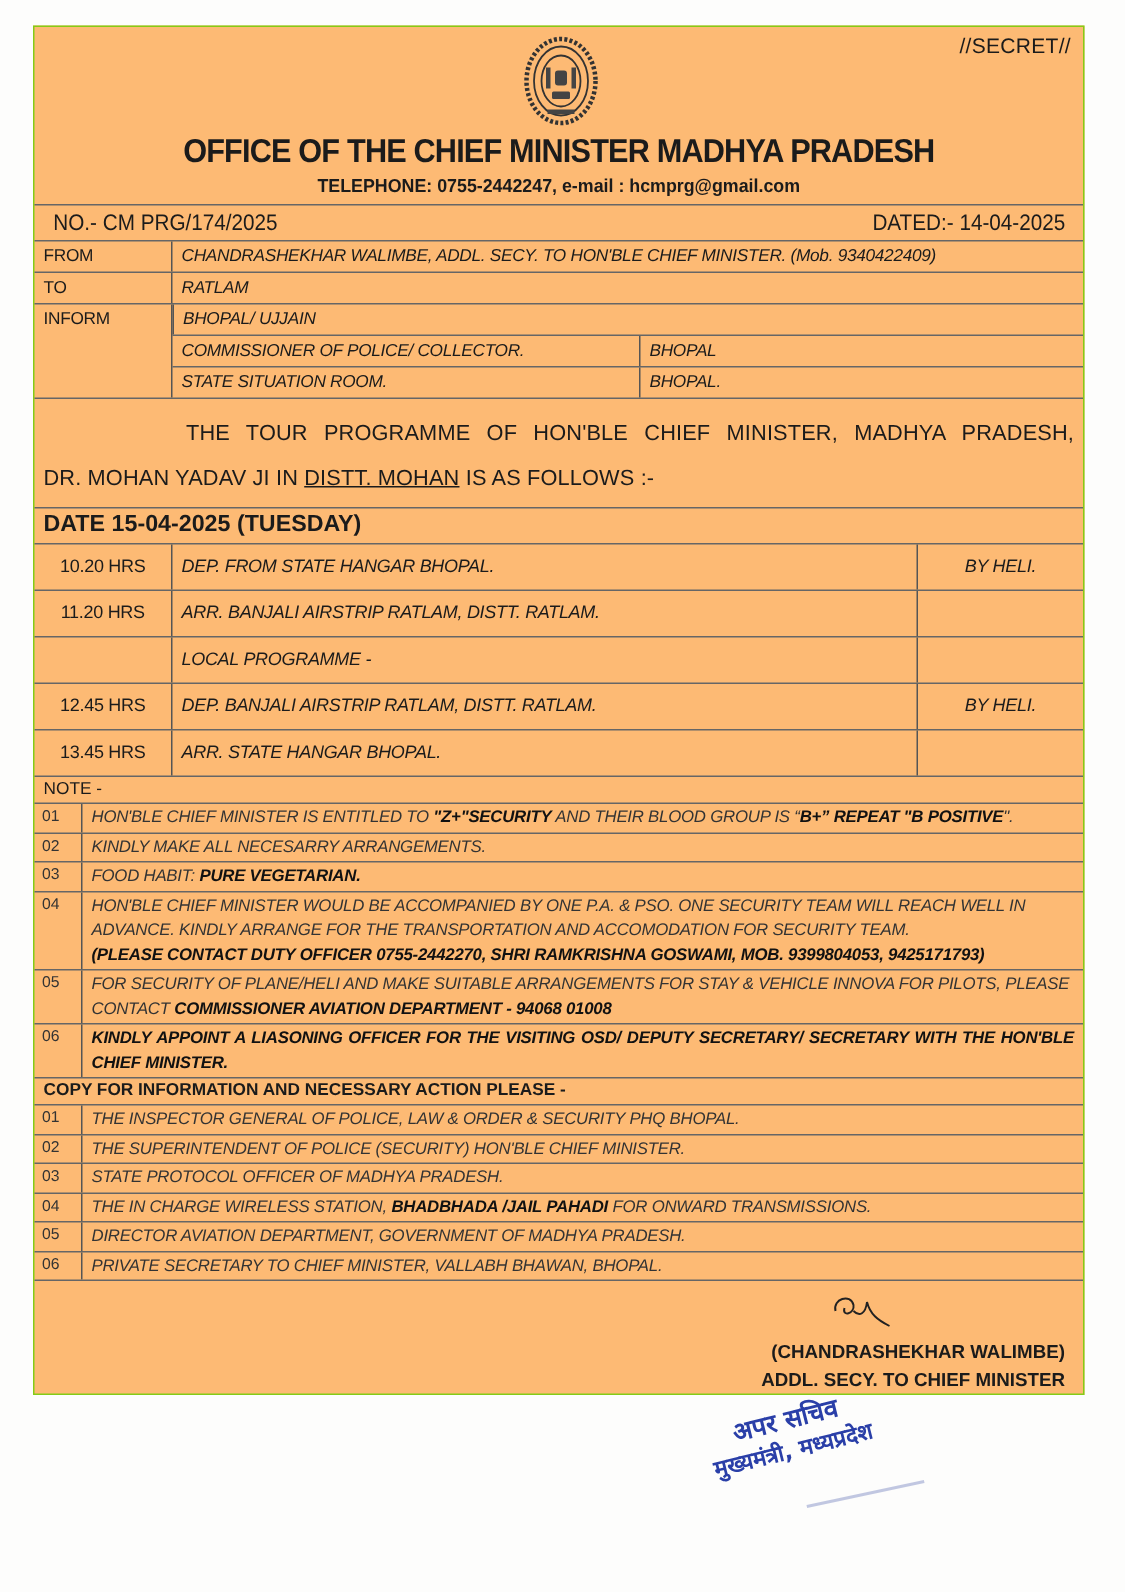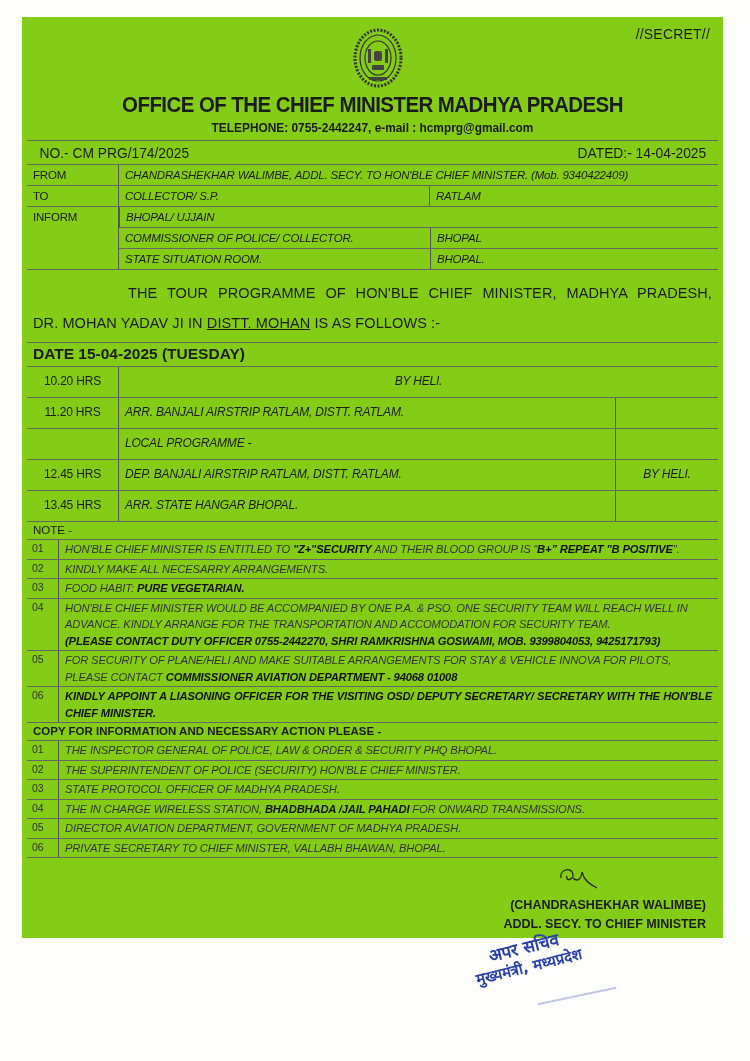--- a/index.html
+++ b/index.html
@@ -1,18 +1,18 @@
 <!DOCTYPE html>
 <html><head>
 <meta charset="utf-8">
 <style>
   * { box-sizing: border-box; margin: 0; padding: 0; }
   html, body { width: 750px; height: 1061px; background: #fdfdfc; }
   body { position: relative; font-family: "Liberation Sans", sans-serif; color: #1b1b1b; overflow: hidden; }
-  .page { position: absolute; left: 22px; top: 17px; width: 701px; border: 5px solid #84cc16; background: #84cc16; }
+  .page { position: absolute; left: 22px; top: 17px; width: 701px; border: 1px solid #84cc16; background: #fdba74; }
   .hdr { position: relative; height: 118px; }
   .secret { position: absolute; right: 8px; top: 4px; font-size: 14px; letter-spacing: 0.2px; }
   .logo { position: absolute; left: 325px; top: 5px; width: 52px; height: 62px; }
   .title { position: absolute; left: 0; right: 0; top: 70px; text-align: center; font-size: 22px; font-weight: bold; letter-spacing: -0.6px; transform: scaleX(0.93); }
   .tel { position: absolute; left: 0; right: 0; top: 99px; text-align: center; font-size: 12.5px; font-weight: bold; transform: scaleX(0.95); }
   .row { display: flex; border-top: 1px solid #666; }
   .cell { padding: 2px 6px; font-size: 11.5px; line-height: 16px; letter-spacing: -0.2px; }
   .b { font-weight: bold; }
   .vl { border-left: 1px solid #555; font-style: italic; }
   .noline { height: 24px; align-items: center; justify-content: space-between; padding: 0 6px; font-size: 15px; }
@@ -70,21 +70,20 @@
     <span>NO.- CM PRG/174/2025</span>
     <span>DATED:- 14-04-2025</span>
   </div>
 
   <div class="row">
     <div class="cell c1">FROM</div>
     <div class="cell c3 vl">CHANDRASHEKHAR WALIMBE, ADDL. SECY. TO HON'BLE CHIEF MINISTER. (Mob. 9340422409)</div>
   </div>
   <div class="row">
     <div class="cell c1">TO</div>
-    <div class="cell c2 vl">COLLECTOR/ S.P.</div>
     <div class="cell c3 vl">RATLAM</div>
   </div>
   <div class="row">
     <div class="cell c1">INFORM</div>
     <div class="c3 vl" style="display:flex;flex-direction:column;">
       <div style="display:flex;">
         <div class="cell c3 vl">BHOPAL/ UJJAIN</div>
       </div>
       <div style="display:flex;border-top:1px solid #666;">
         <div class="cell c2">COMMISSIONER OF POLICE/ COLLECTOR.</div>
@@ -100,20 +99,21 @@
   <div class="row">
     <div class="para" style="width:100%;">
       <div style="text-align:justify;text-align-last:justify;"><span class="indent"></span><span>THE TOUR PROGRAMME OF HON'BLE CHIEF MINISTER, MADHYA PRADESH,</span></div>
       <div><span>DR. MOHAN YADAV JI IN </span><span class="u">DISTT. MOHAN</span><span> IS AS FOLLOWS :-</span></div>
     </div>
   </div>
 
   <div class="row datehdr">DATE 15-04-2025 (TUESDAY)</div>
   <div class="row sched">
     <div class="cell t">10.20 HRS</div>
+    <div class="cell p vl">DEP. FROM STATE HANGAR BHOPAL.</div>
     <div class="cell m vl">BY HELI.</div>
   </div>
   <div class="row sched">
     <div class="cell t">11.20 HRS</div>
     <div class="cell p vl">ARR. BANJALI AIRSTRIP RATLAM, DISTT. RATLAM.</div>
     <div class="cell m vl"></div>
   </div>
   <div class="row sched">
     <div class="cell t"></div>
     <div class="cell p vl">LOCAL PROGRAMME -</div>

